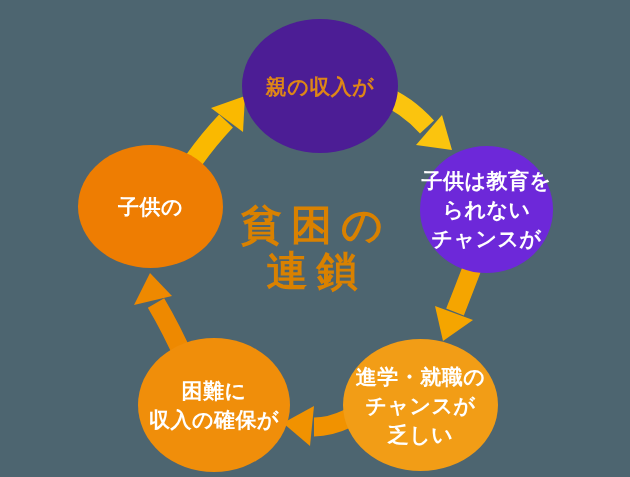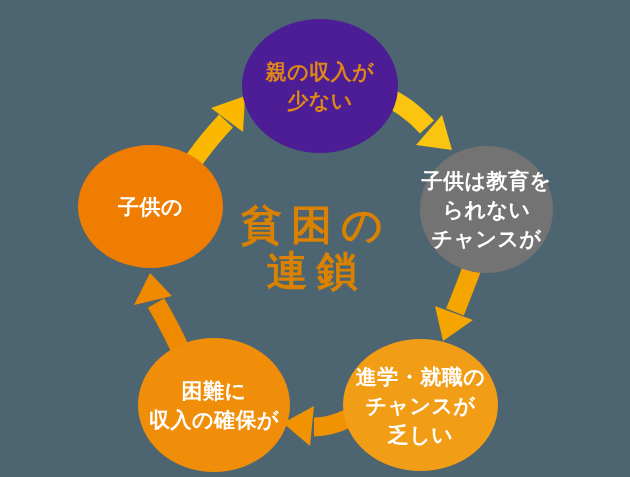--- a/index.html
+++ b/index.html
@@ -79,25 +79,24 @@
 
     <g>
       <path d="M194,160 Q209,139 226,121" fill="none" stroke-width="19" stroke="#FAB900"></path>
       <polygon points="245,96 243,132 211,108" fill="#FAB900"></polygon>
     </g>
   </svg>
 
   <div class="node node-top" style="background: #4c1d95;">
     <div class="node-label" style="color: rgb(222, 134, 23);">
       <span class="node-line">親の収入が</span>
-      <span class="node-line">少ない</span>
     </div>
   </div>
 
-  <div class="node node-right" style="background: #737373;">
+  <div class="node node-right" style="background: #6d28d9;">
     <div class="node-label" style="color: rgb(255, 255, 255);">
       <span class="node-line">子供は教育を</span>
       <span class="node-line">られない</span>
       <span class="node-line">チャンスが</span>
     </div>
   </div>
 
   <div class="node node-bottom-right" style="background: rgb(242, 157, 22);">
     <div class="node-label" style="color: rgb(255, 255, 255);">
       <span class="node-line">進学・就職の</span>

